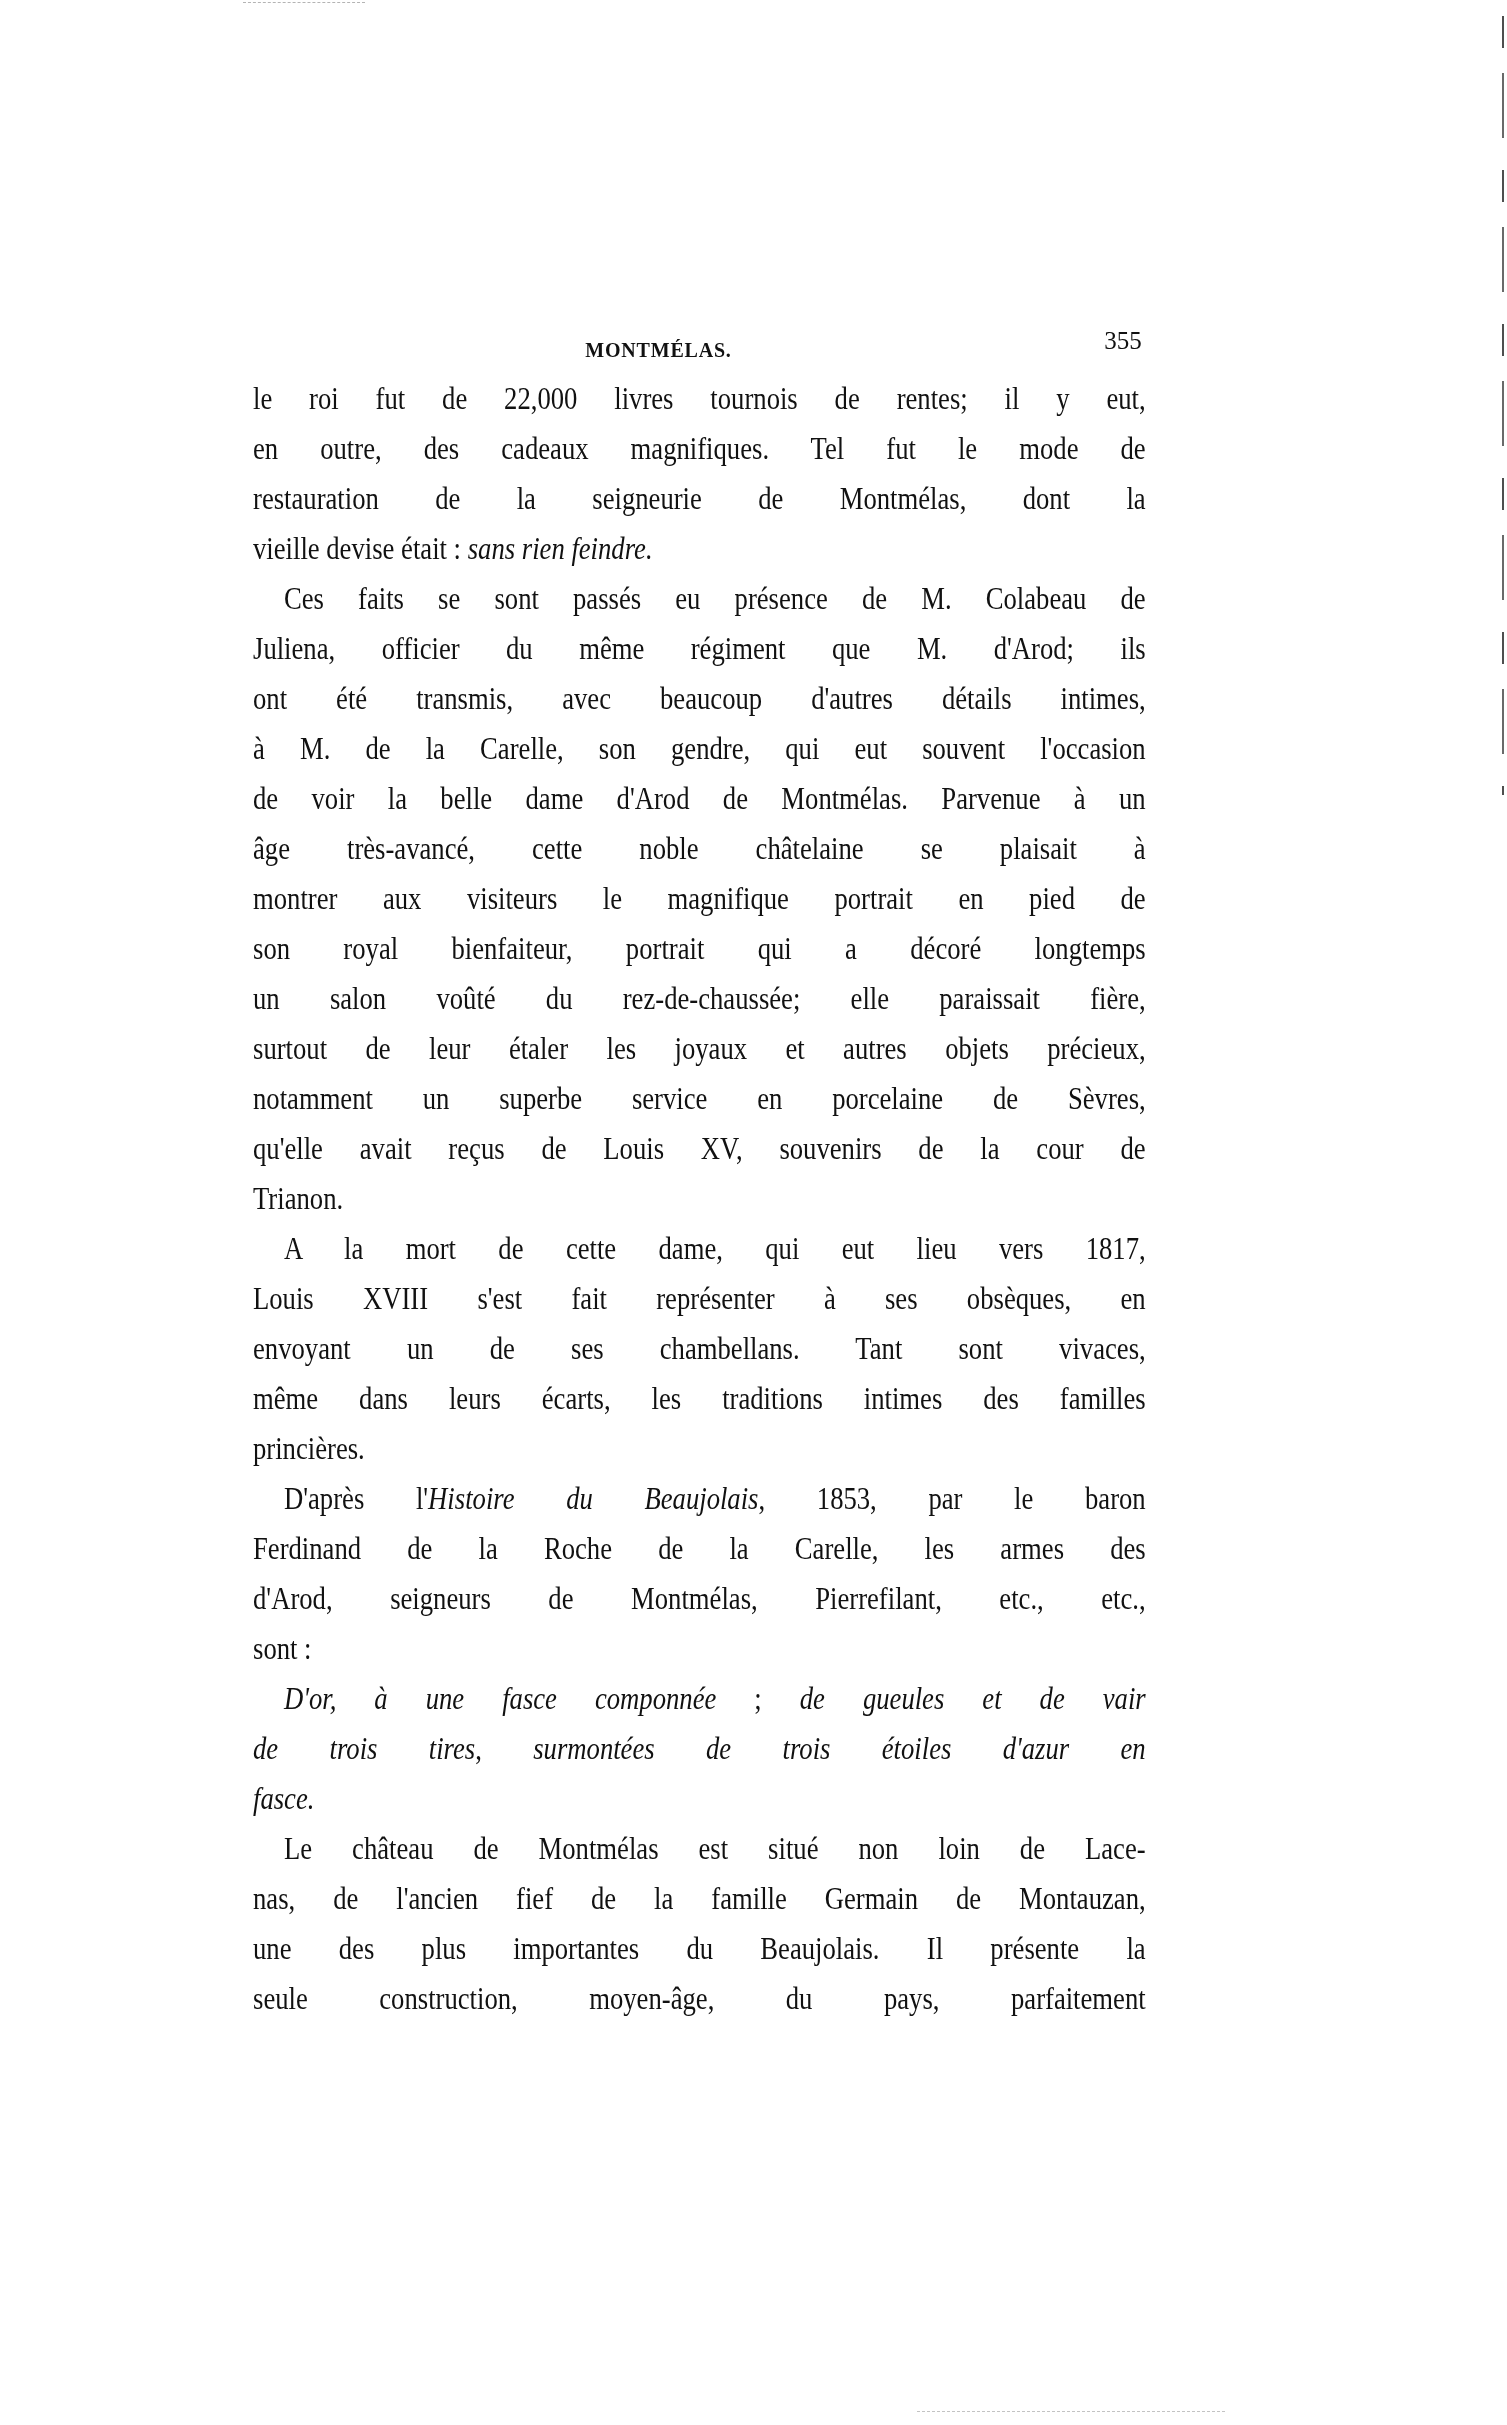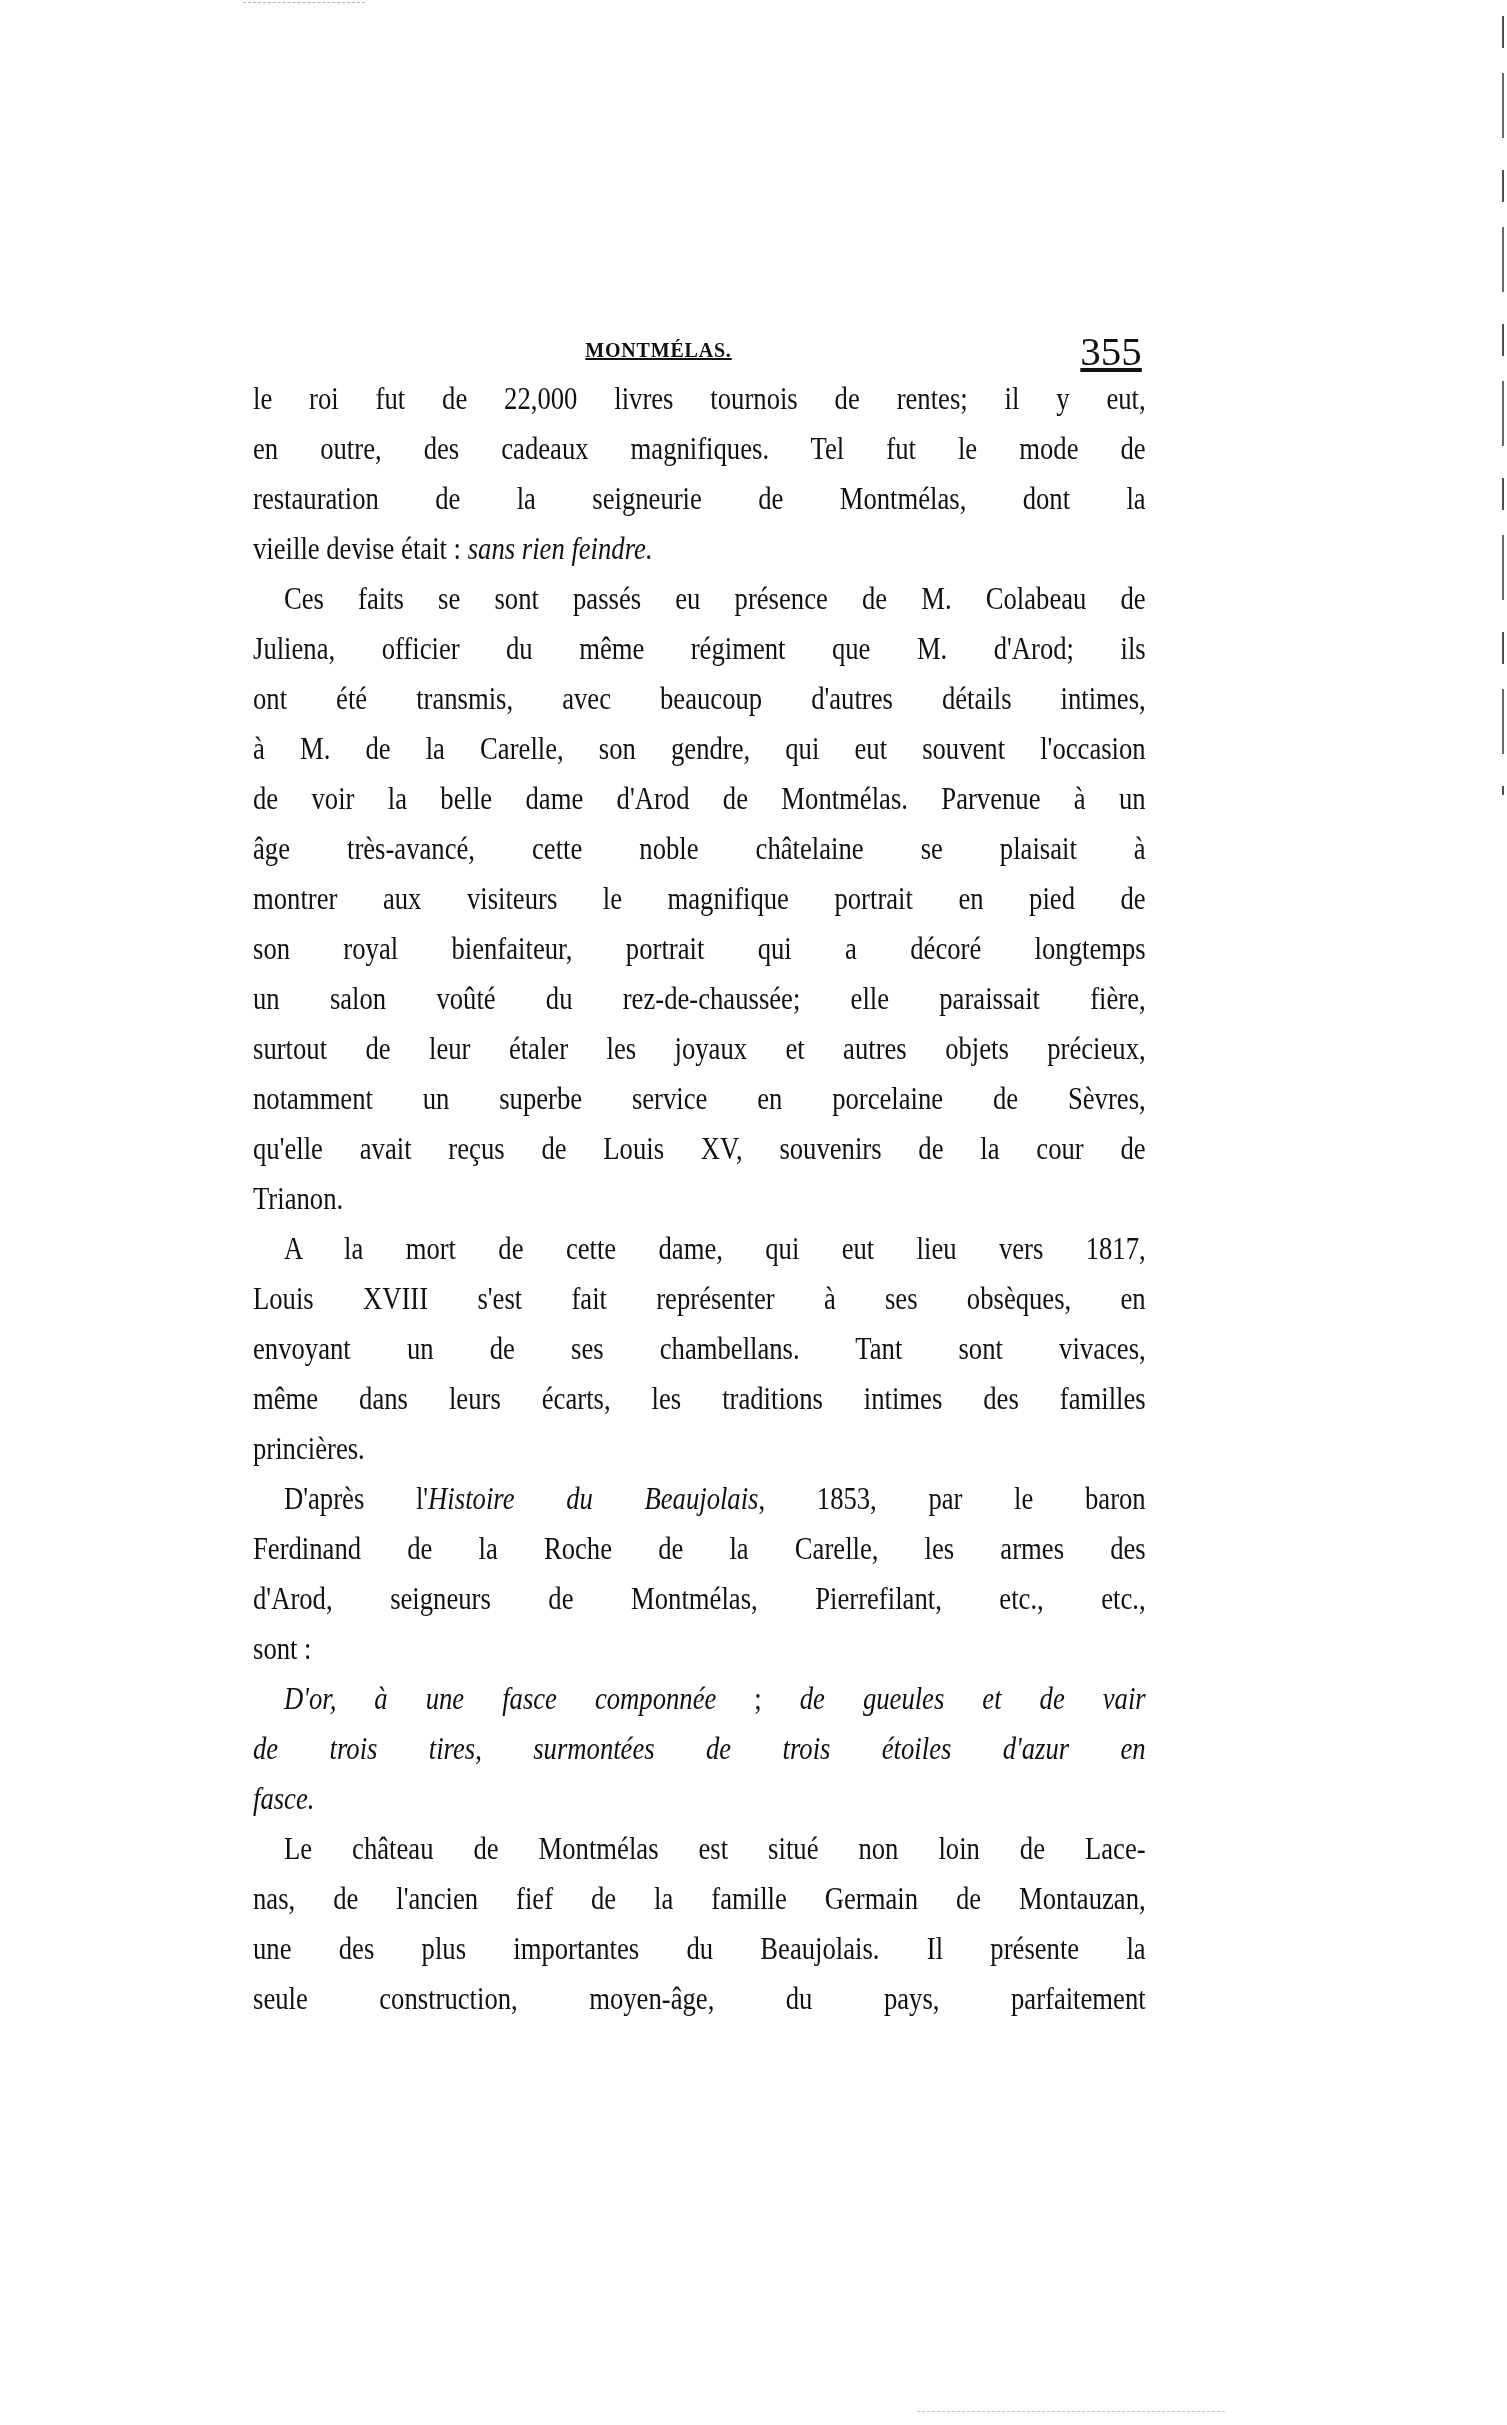--- a/index.html
+++ b/index.html
@@ -21,24 +21,24 @@
       border-top: 1.6px dashed #888; opacity: .5;
     }
     .page {
       position: absolute; left: 253px; top: 324px; width: 892px;
     }
     .running-head {
       position: relative; height: 50px;
     }
     .running-title {
       position: absolute; left: 0; right: 0; top: 14.6px; text-align: center;
-      font-size: 20px; font-weight: bold; letter-spacing: 0.8px; padding-right: 81px; text-decoration: underline;
+      font-size: 20px; font-weight: bold; letter-spacing: 0.8px; padding-right: 81px;
     }
     .page-number {
-      position: absolute; right: 3.2px; top: 3.2px; font-size: 41px; text-decoration: underline;
+      position: absolute; right: 3.2px; top: 3.2px; font-size: 25px;
     }
     .body-text {
       font-size: 31px; line-height: 50px;
       transform: scaleX(0.86); transform-origin: left top; width: 1038px;
     }
     .line {
       display: block; white-space: nowrap; text-align: justify; text-align-last: justify;
     }
     .line.last { text-align-last: left; }
     .line.indent { padding-left: 36px; }

